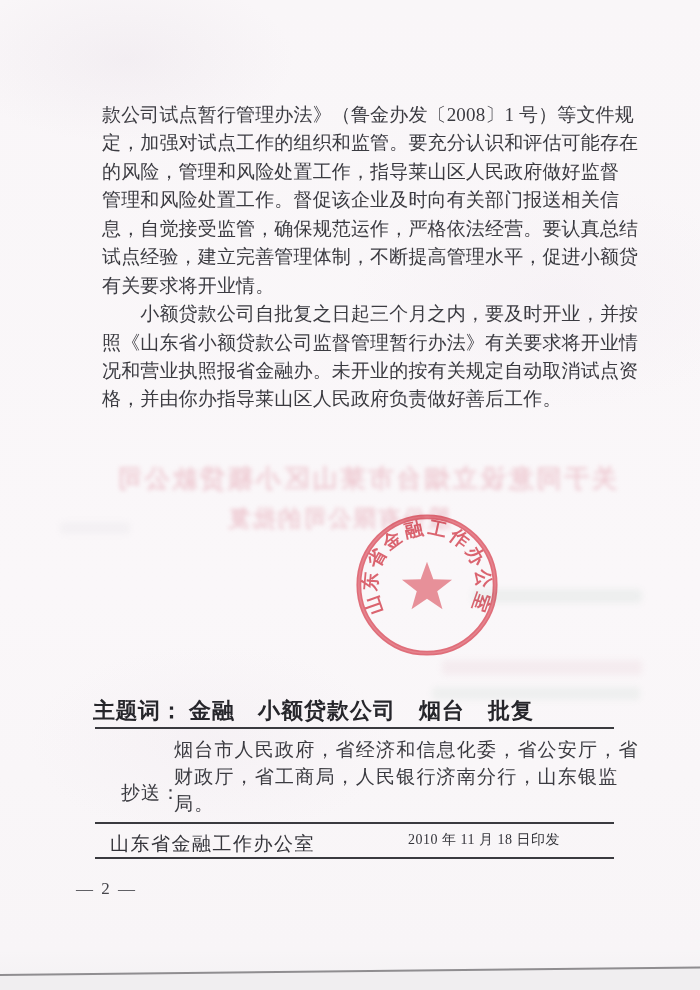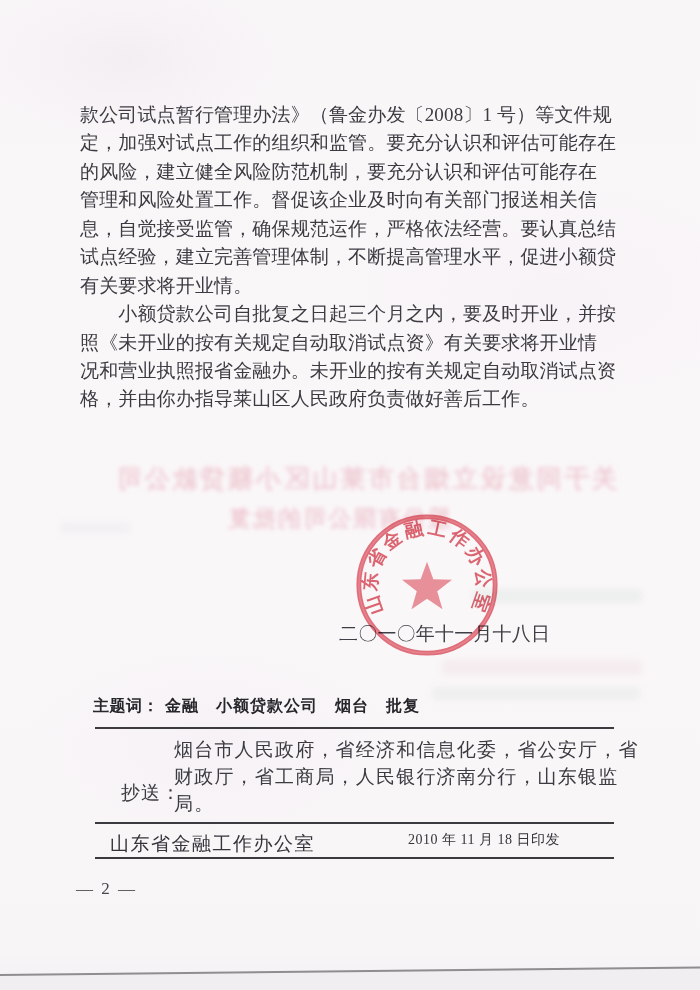--- a/index.html
+++ b/index.html
@@ -17,21 +17,21 @@
     content:"";position:absolute;inset:0;
     background:
       radial-gradient(240px 120px at 18% 6%, rgba(225,215,225,.25), transparent 70%),
       radial-gradient(300px 160px at 80% 30%, rgba(235,225,235,.20), transparent 70%),
       radial-gradient(260px 140px at 30% 75%, rgba(230,220,230,.18), transparent 70%);
     pointer-events:none;
   }
 
   
   .body-text{
-    position:absolute;left:80px;top:101px;width:540px;
+    position:absolute;left:102px;top:101px;width:540px;
     color:#3b3b41;
   }
   .body-text .line{
     height:28.45px;line-height:28.45px;font-size:19px;
     letter-spacing:0.15px;white-space:nowrap;
   }
 
   
   .ghost{
     position:absolute;transform:scaleX(-1);
@@ -55,21 +55,21 @@
   }
 
   
   .seal{
     position:absolute;left:354px;top:512px;width:146px;height:146px;
     mix-blend-mode:multiply;opacity:.9;
   }
 
   
   .kw-row{
-    position:absolute;left:93px;top:696px;font-size:16px;font-weight:700;
+    position:absolute;left:93px;top:696px;font-size:22px;font-weight:700;
     color:#26262b;letter-spacing:0.5px;white-space:nowrap;text-align:center;
   }
   .kw-row .kw-vals{margin-left:6px;letter-spacing:1px;}
   .rule{position:absolute;left:95px;width:519px;height:2px;background:#3a3a3f;}
   .rule-1{top:727px;}
   .rule-2{top:822px;}
   .rule-3{top:857px;}
   .cc-label{
     position:absolute;left:121px;top:772px;font-size:19px;color:#3b3b41;letter-spacing:1px;margin-top:8px;
   }
@@ -105,32 +105,31 @@
   <div class="ghost ghost-1">关于同意设立烟台市莱山区小额贷款公司</div>
   <div class="ghost ghost-2">股份有限公司的批复</div>
   <div class="ghost-blob gb1"></div>
   <div class="ghost-blob gb2"></div>
   <div class="ghost-blob gb3"></div>
   <div class="ghost-blob gb4"></div>
 
   <div class="body-text">
     <div class="line">款公司试点暂行管理办法》（鲁金办发〔2008〕1 号）等文件规</div>
     <div class="line">定，加强对试点工作的组织和监管。要充分认识和评估可能存在</div>
-    <div class="line">的风险，建立健全风险防范机制，要充分认识和评估可能存在</div>
+    <div class="line">的风险，管理和风险处置工作，指导莱山区人民政府做好监督</div>
     <div class="line">管理和风险处置工作。督促该企业及时向有关部门报送相关信</div>
     <div class="line">息，自觉接受监管，确保规范运作，严格依法经营。要认真总结</div>
     <div class="line">试点经验，建立完善管理体制，不断提高管理水平，促进小额贷</div>
     <div class="line">有关要求将开业情。</div>
     <div class="line">　　小额贷款公司自批复之日起三个月之内，要及时开业，并按</div>
-    <div class="line">照《未开业的按有关规定自动取消试点资》有关要求将开业情</div>
+    <div class="line">照《山东省小额贷款公司监督管理暂行办法》有关要求将开业情</div>
     <div class="line">况和营业执照报省金融办。未开业的按有关规定自动取消试点资</div>
     <div class="line">格，并由你办指导莱山区人民政府负责做好善后工作。</div>
   </div>
 
-  <div class="sign-date">二〇一〇年十一月十八日</div>
 
   <svg class="seal" viewBox="0 0 150 150" xmlns="http://www.w3.org/2000/svg">
     <circle cx="75" cy="75" r="70" fill="none" stroke="#e05663" stroke-width="5" opacity="0.92"></circle>
     <circle cx="75" cy="75" r="70" fill="none" stroke="#f0929c" stroke-width="1.5" opacity="0.5"></circle>
     <polygon points="75,51 81.5,69.1 100.7,69.7 85.5,81.4 90.9,99.8 75,89 59.1,99.8 64.5,81.4 49.3,69.7 68.5,69.1" fill="#e77983" opacity="0.88"></polygon>
     <defs>
       <path id="sealArc" d="M 32.4 104.8 A 52 52 0 1 1 117.6 104.8" fill="none"></path>
     </defs>
     <text font-size="19" font-weight="700" fill="#da4856" letter-spacing="3" font-family="Liberation Serif, DejaVu Serif, serif" opacity="0.92">
       <textPath href="#sealArc" startOffset="50%" text-anchor="middle">山东省金融工作办公室</textPath>

